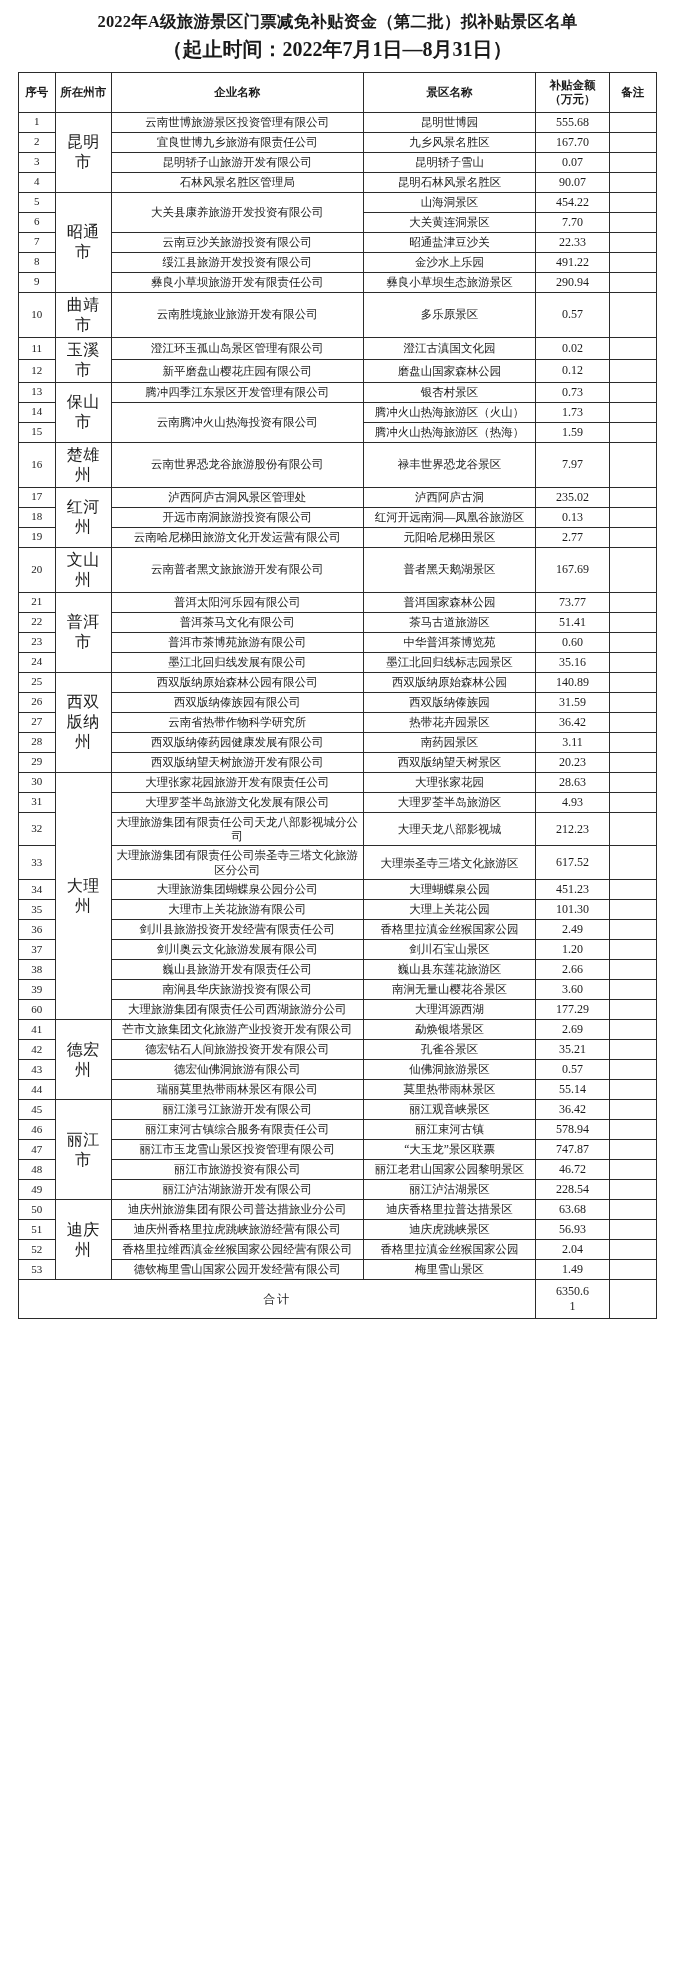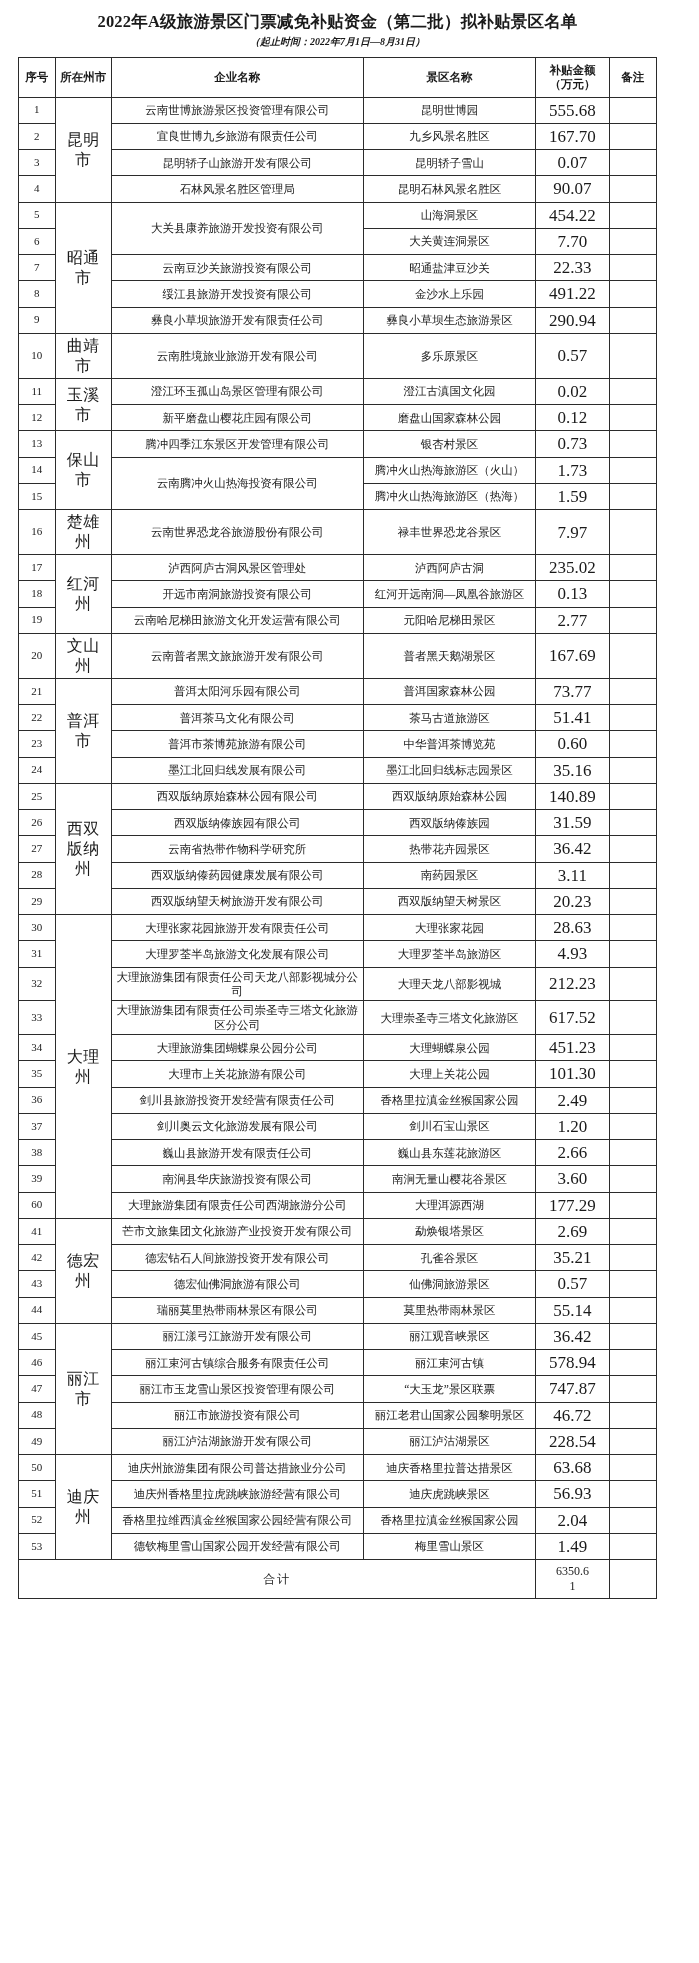--- a/index.html
+++ b/index.html
@@ -21,24 +21,23 @@
     text-align: center;
     margin-bottom: 8px;
   }
   .title-line1 {
     font-size: 16.5px;
     font-weight: bold;
     letter-spacing: 0.2px;
     line-height: 1.45;
   }
   .title-line2 {
-    font-size: 10px;
+    font-size: 20px;
     font-weight: bold;
     line-height: 1.5;
-    font-style: italic;
   }
   table.main {
     border-collapse: collapse;
     width: 100%;
     table-layout: fixed;
     font-size: 11px;
   }
   table.main th, table.main td {
     border: 1px solid #2b2b2b;
     padding: 2px 3px;
@@ -56,21 +55,21 @@
   col.c-city { width: 52px; }
   col.c-company { width: 234px; }
   col.c-scenic { width: 160px; }
   col.c-amount { width: 68px; }
   col.c-remark { width: 44px; }
 
   td.seq { font-size: 11px; }
   td.city { font-size: 16px; letter-spacing: 0.5px; }
   td.company { text-align: center; font-size: 11.5px; }
   td.scenic { text-align: center; font-size: 11.5px; }
-  td.amount { font-size: 17px; }
+  td.amount { font-size: 12px; }
   td.remark { }
   tr.total td {
     font-size: 12px;
     font-weight: normal;
     padding: 4px 19px;
   }
   .total-label { letter-spacing: 2px; }
 </style>
 </head>
 <body>

